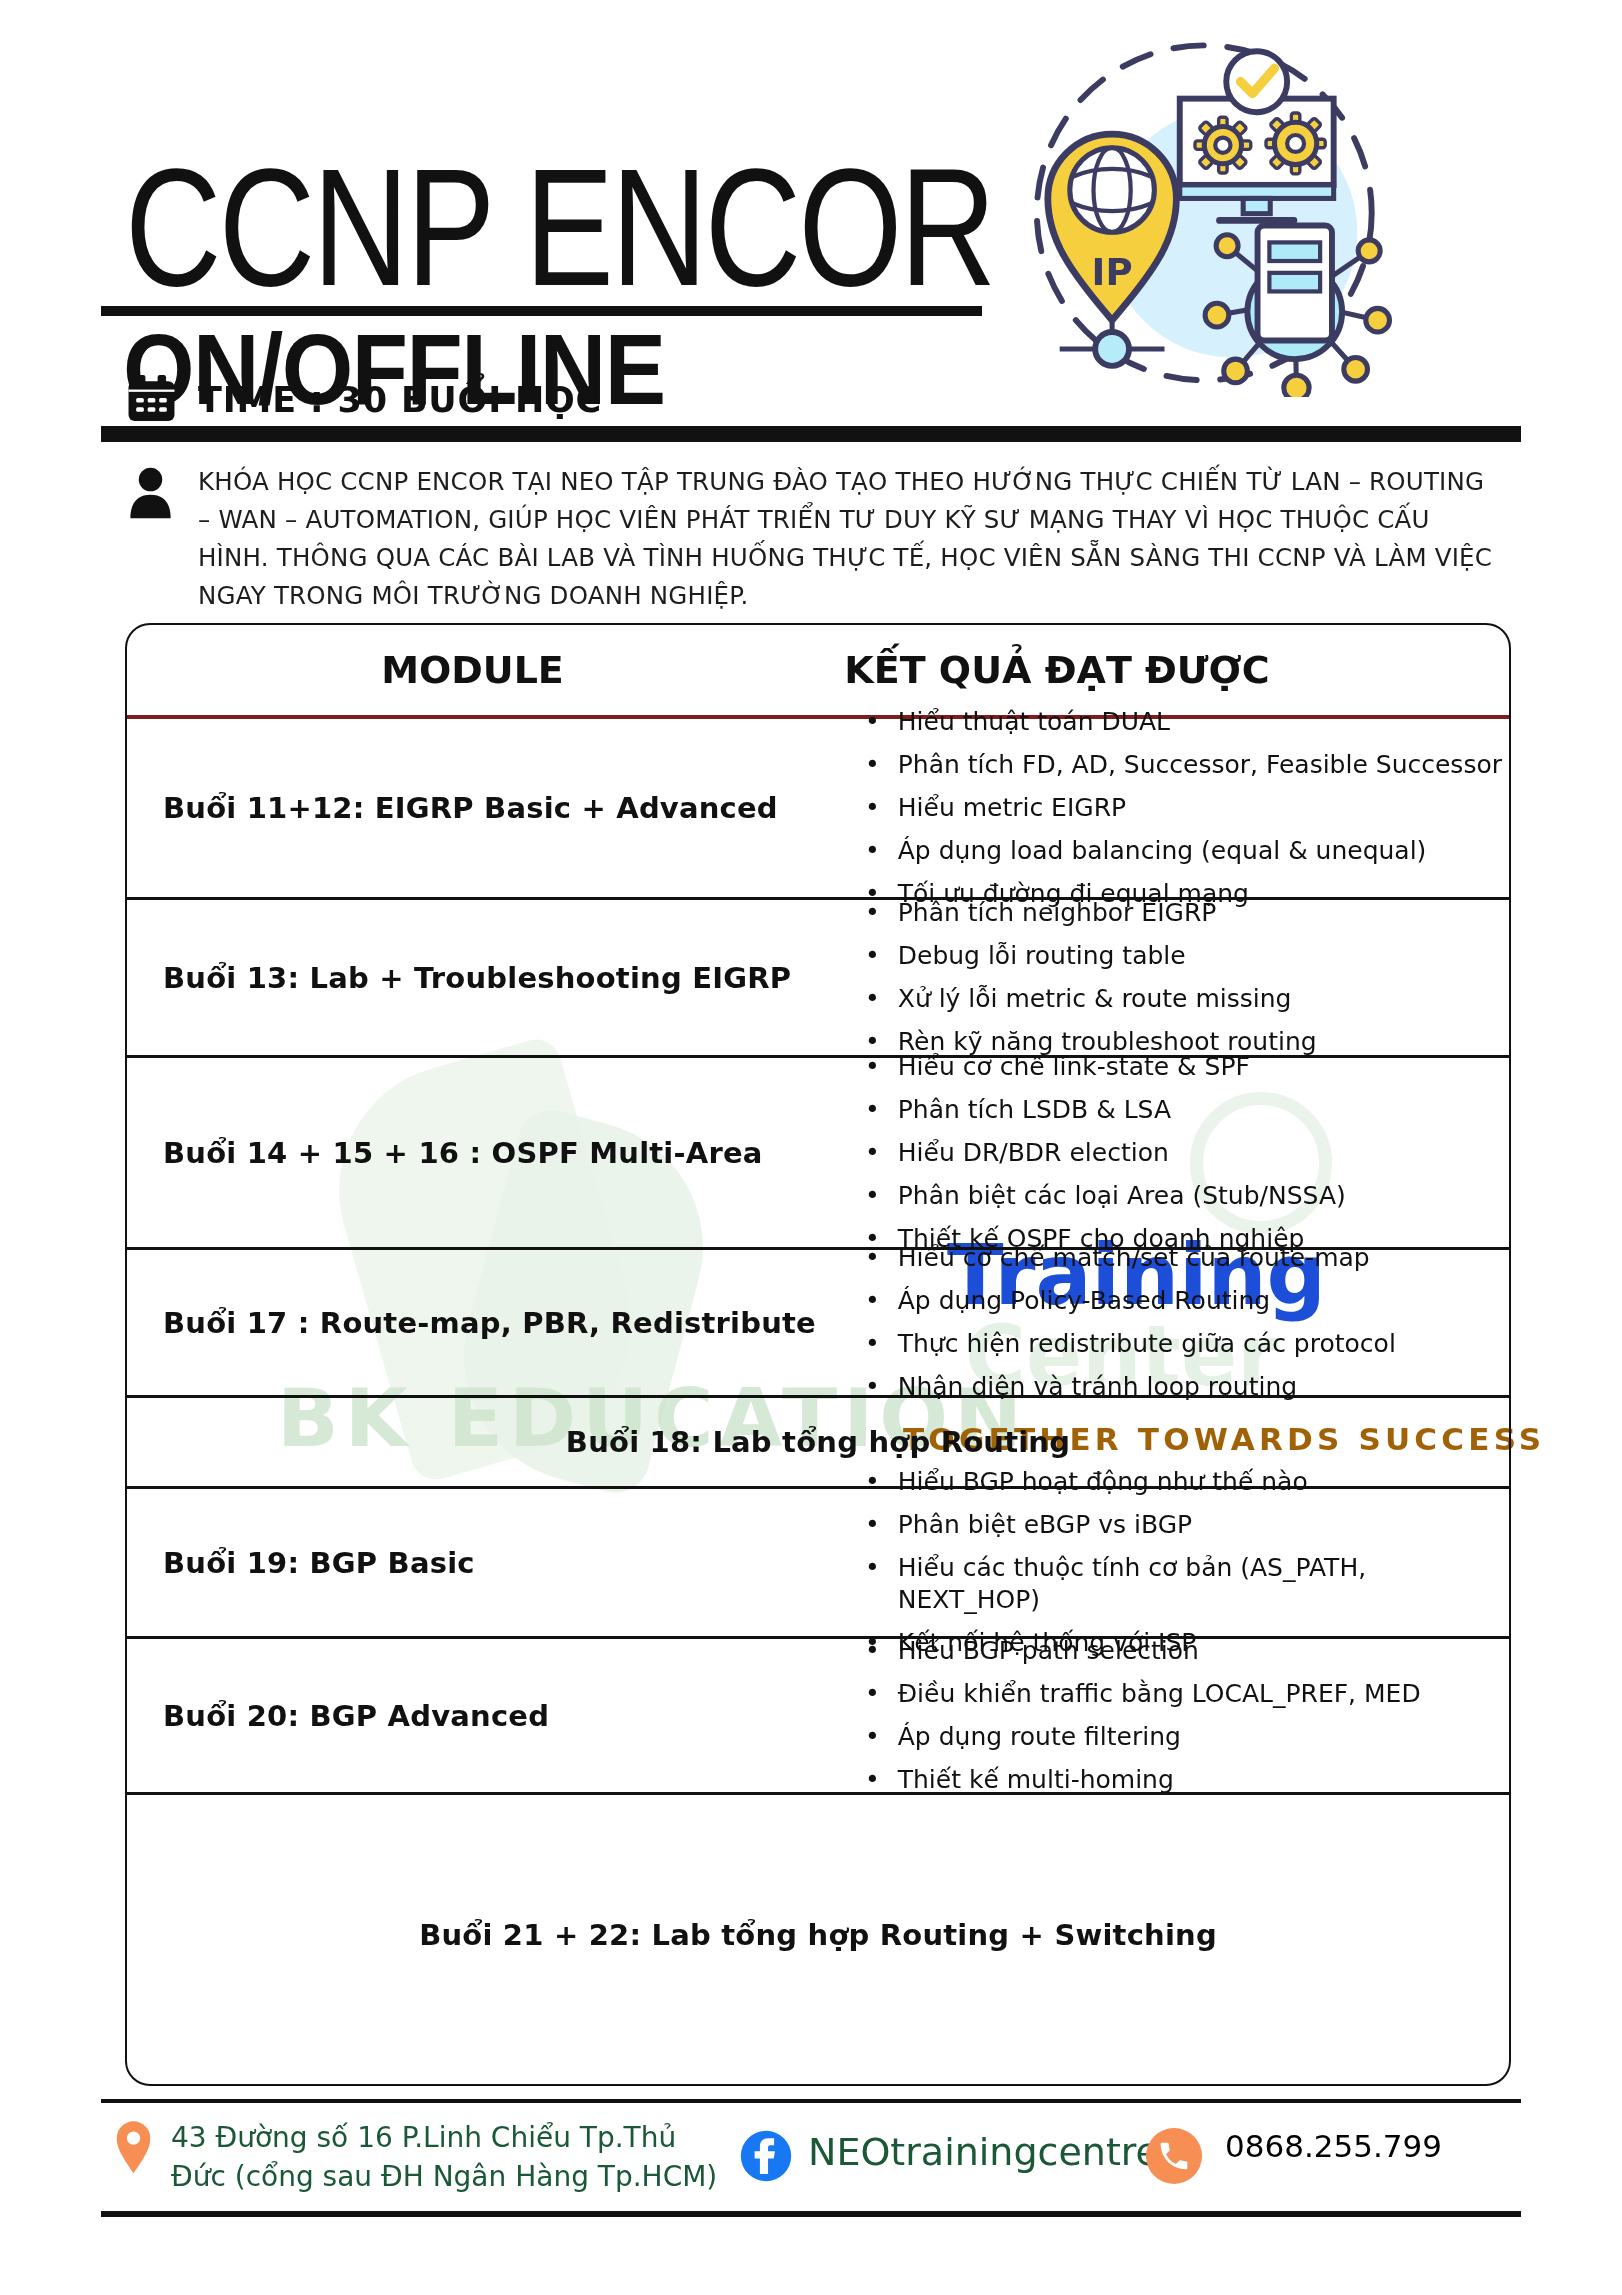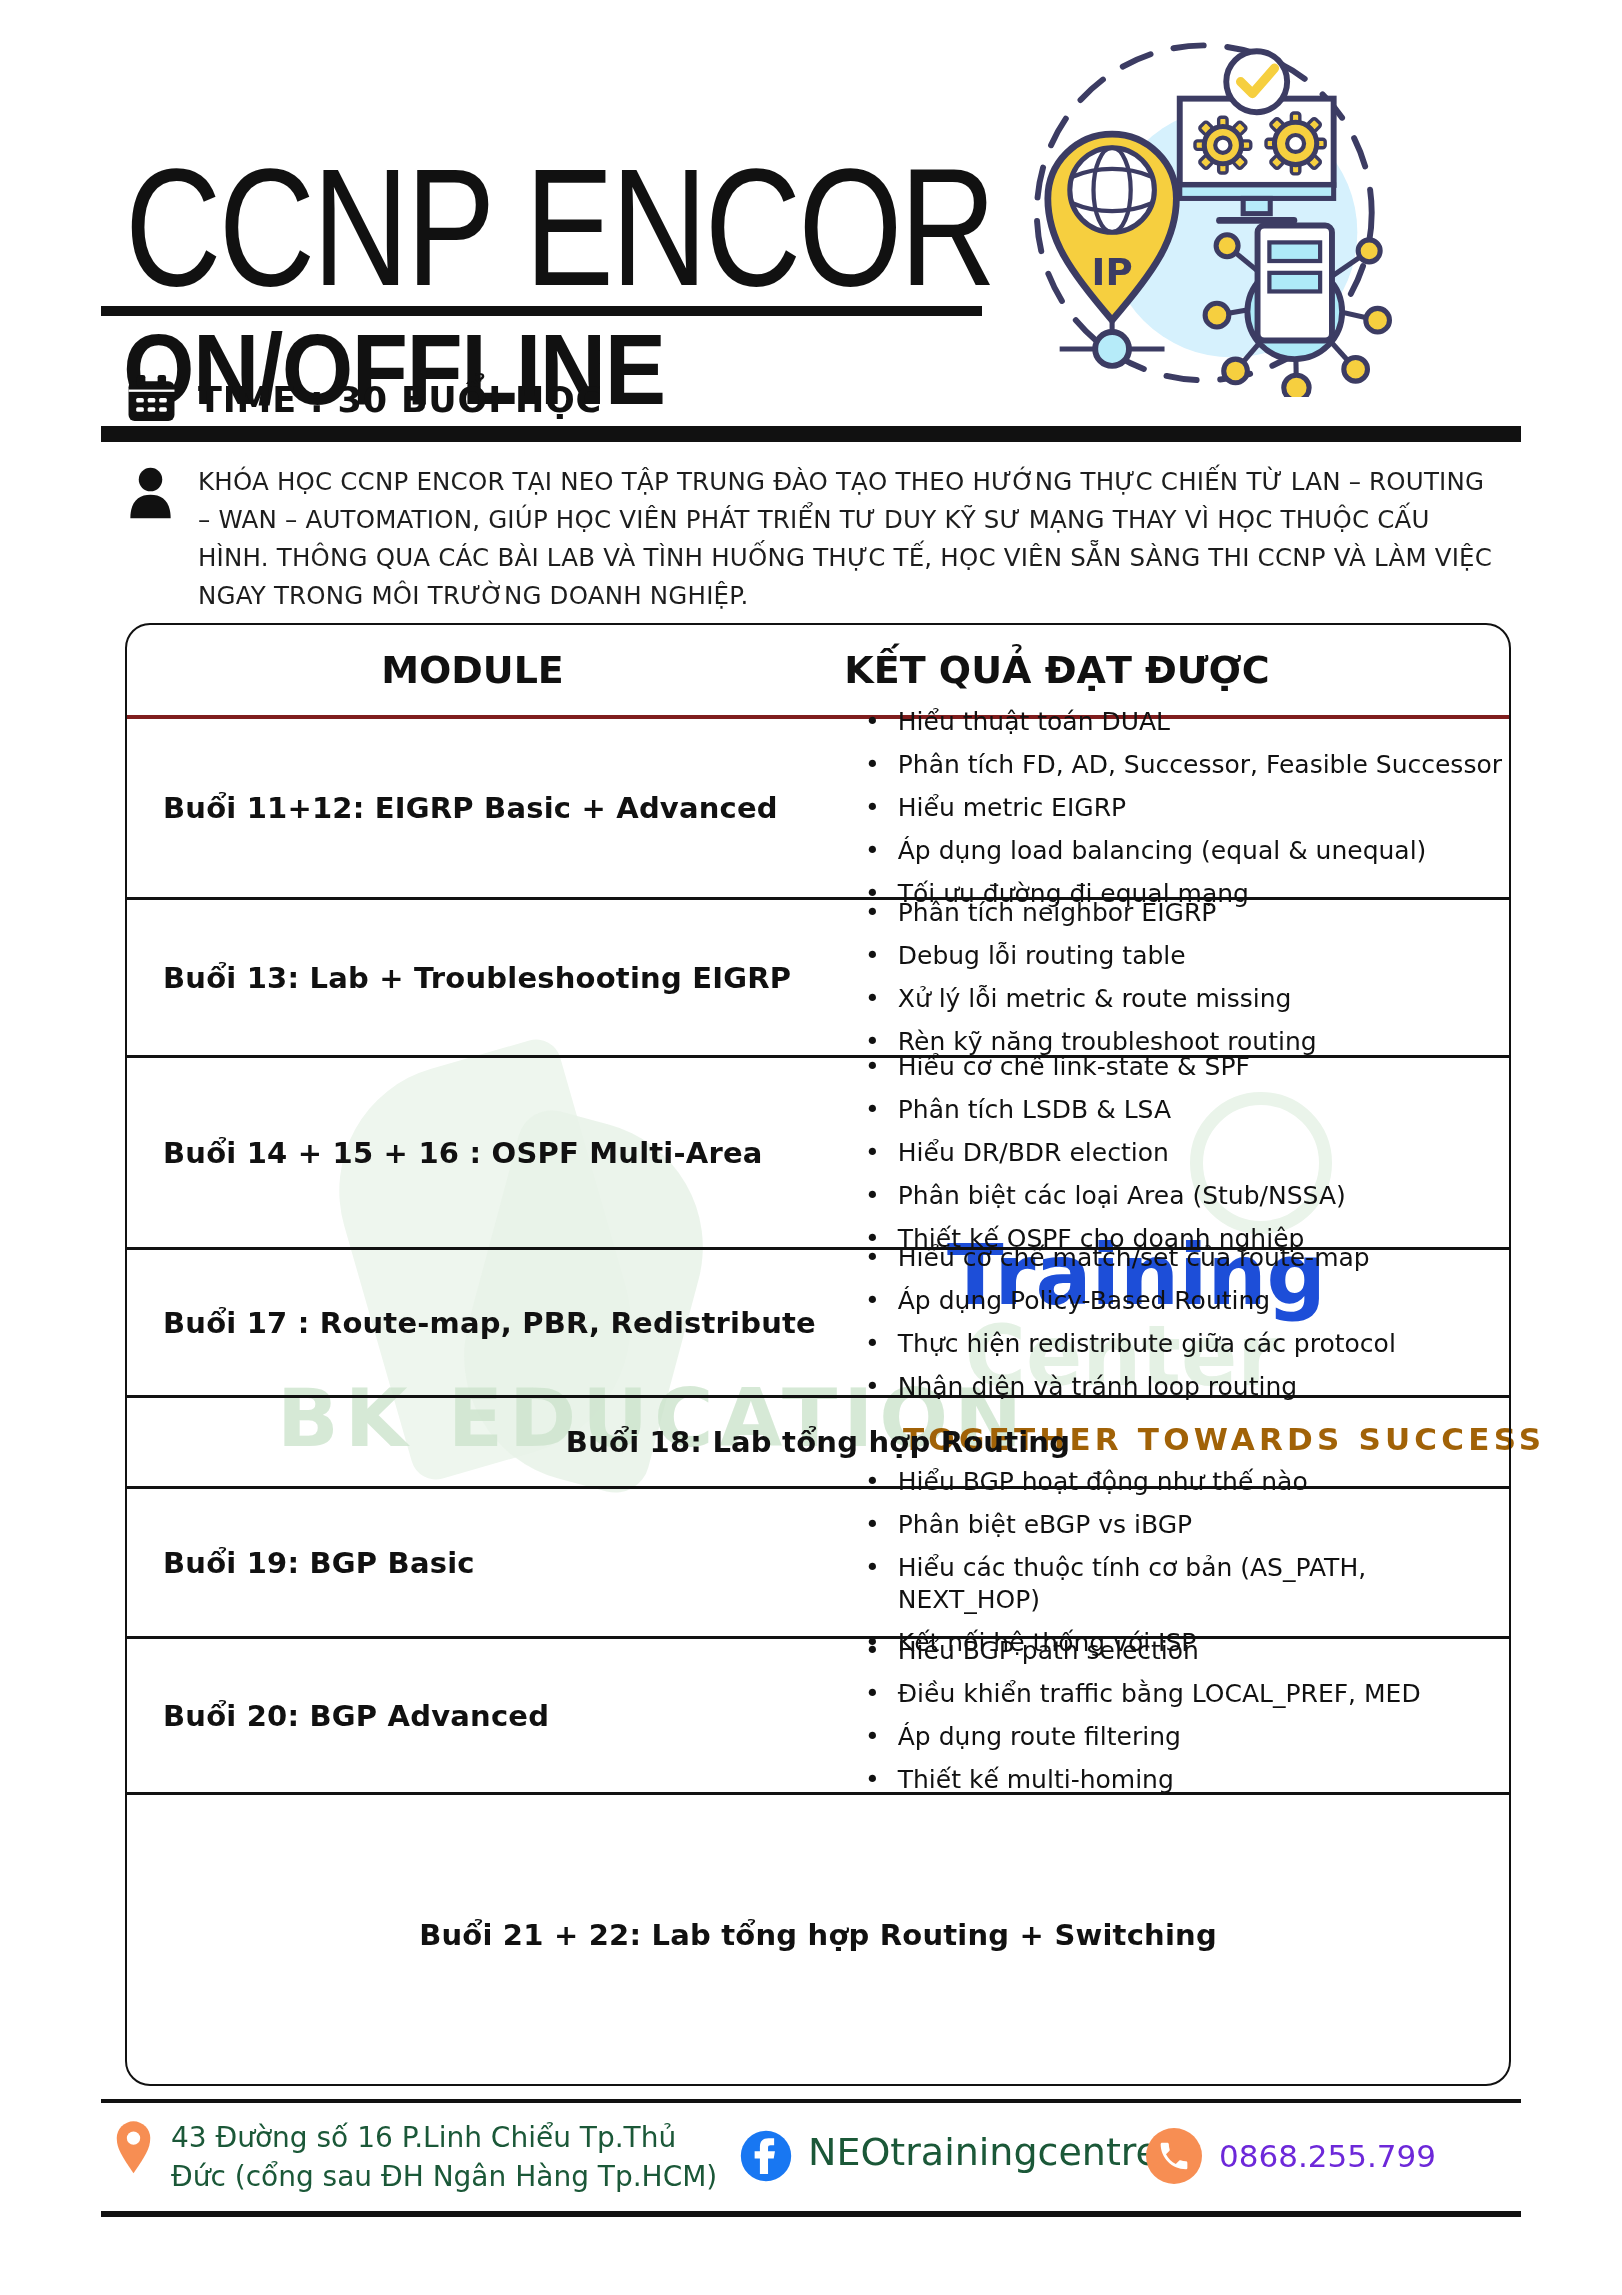--- a/index.html
+++ b/index.html
@@ -78,22 +78,22 @@
 
   
   .fline-top    { position:absolute; left:101px; top:2099px; width:1420px; height:4.2px; background:#111; }
   .fline-bottom { position:absolute; left:101px; top:2211px; width:1420px; height:6px; background:#111; }
   .f-pin  { position:absolute; left:113px; top:2118px; width:41px; height:57px; }
   .f-addr { position:absolute; left:171px; top:2118px; font-size:28px; line-height:1.4;
     color:#1b5838; font-weight:500; }
   .f-fb   { position:absolute; left:740px; top:2130px; display:flex; align-items:flex-start; gap:16px;
     font-size:38px; color:#1b5838; font-weight:500; }
   .f-fb svg { width:52px; height:52px; flex:none; }
-  .f-ph   { position:absolute; left:1146px; top:2128px; display:flex; align-items:center; gap:17px;
-    font-size:31px; color:#6d28d9; font-weight:500; }
+  .f-ph   { position:absolute; left:1146px; top:2128px; display:flex; align-items:flex-start; gap:23px;
+    font-size:31px; color:#000000; font-weight:500; }
   .f-ph svg { width:56px; height:56px; flex:none; }
 </style>
 </head>
 <body>
 
 <div class="page">
 
   <div class="wm">
     <div class="wm-leaf1"></div>
     <div class="wm-leaf2"></div>

